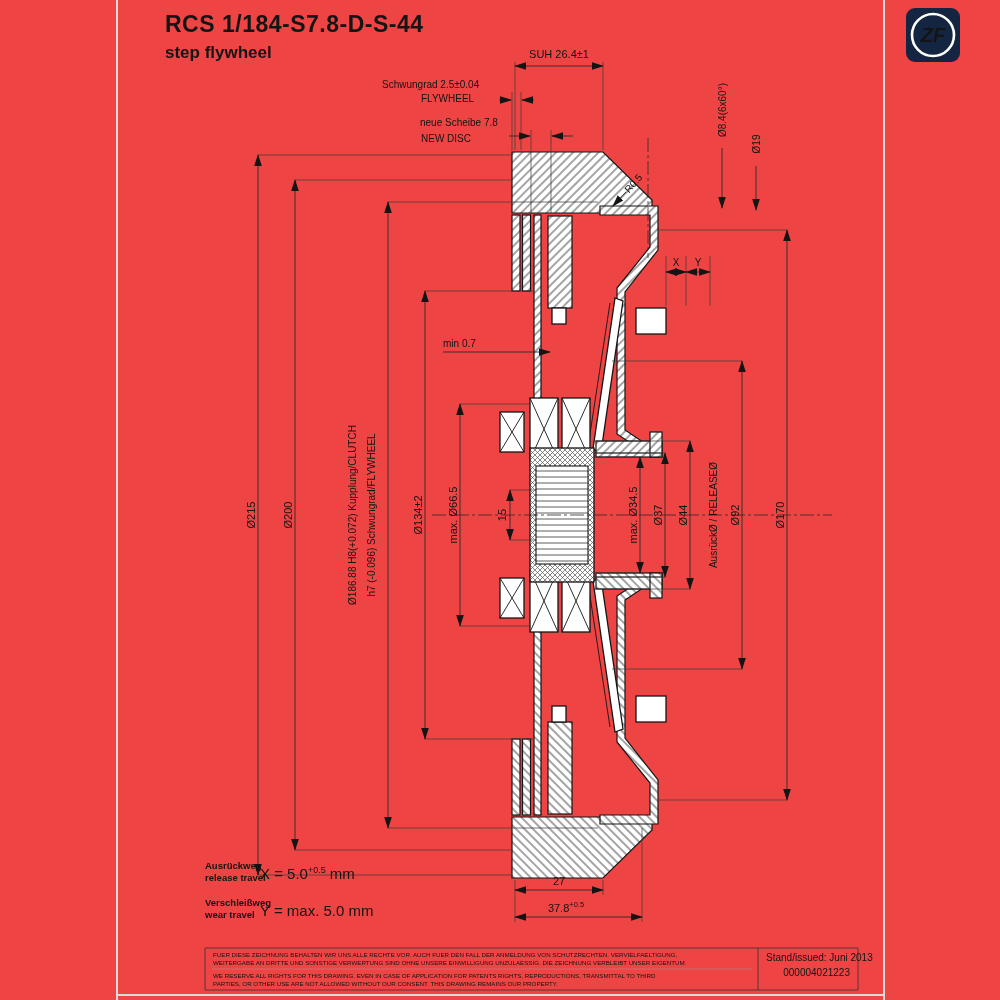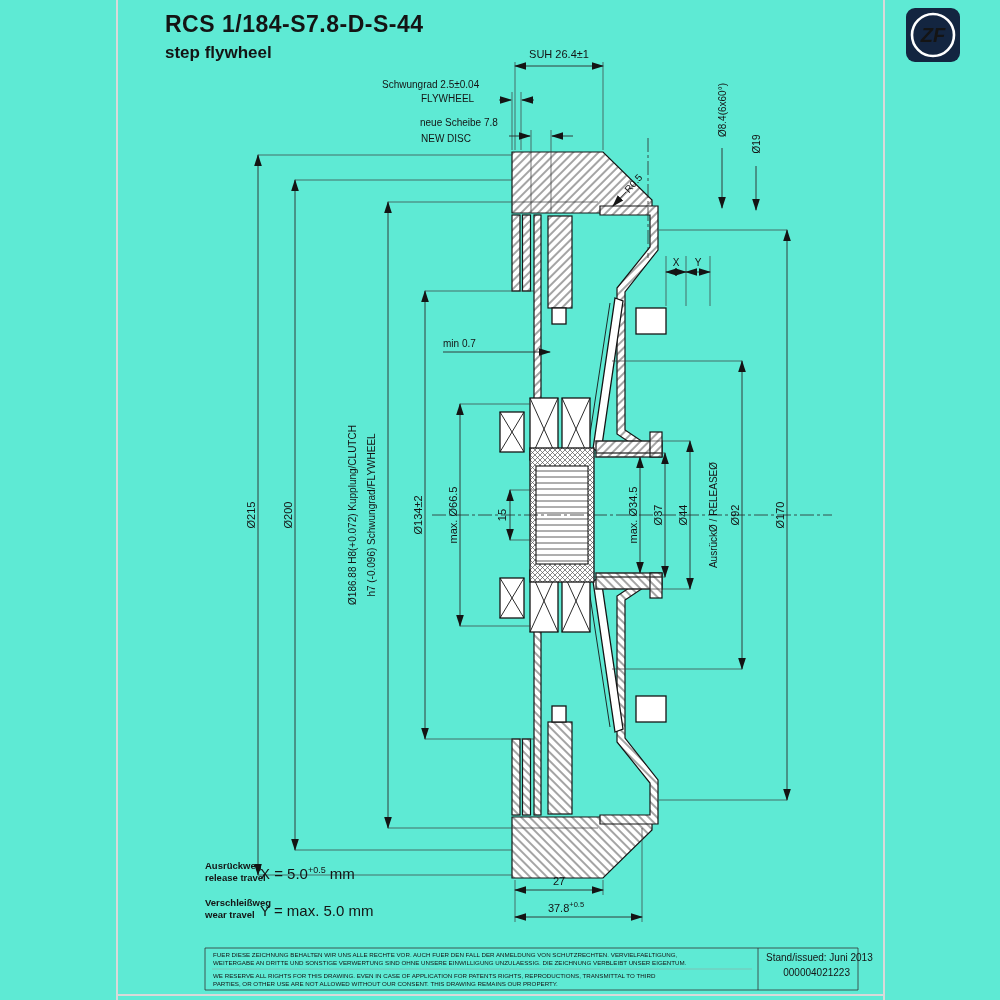--- a/index.html
+++ b/index.html
@@ -1,16 +1,16 @@
 <!DOCTYPE html>
 <html><head>
 <meta charset="utf-8">
 <style>
   html,body{margin:0;padding:0;background:#fff;}
-  #page{position:relative;width:1000px;height:1000px;background:#5eead4;overflow:hidden;}
+  #page{position:relative;width:1000px;height:1000px;background:#ef4444;overflow:hidden;}
   svg text{font-family:"Liberation Sans","DejaVu Sans",sans-serif;fill:#141414;}
   .ttl{font-size:23px;font-weight:bold;letter-spacing:.5px;}
   .sub{font-size:17px;font-weight:bold;}
   .lbl{font-size:11px;}
   .lbls{font-size:10px;}
   .lblxs{font-size:6.2px;}
   .leg{font-size:9.5px;font-weight:bold;}
   .legv{font-size:15px;}
   .hatch{fill:url(#h1);stroke:#141414;stroke-width:1.2;}
   .part{fill:#ffffff;stroke:#141414;stroke-width:1.3;}

